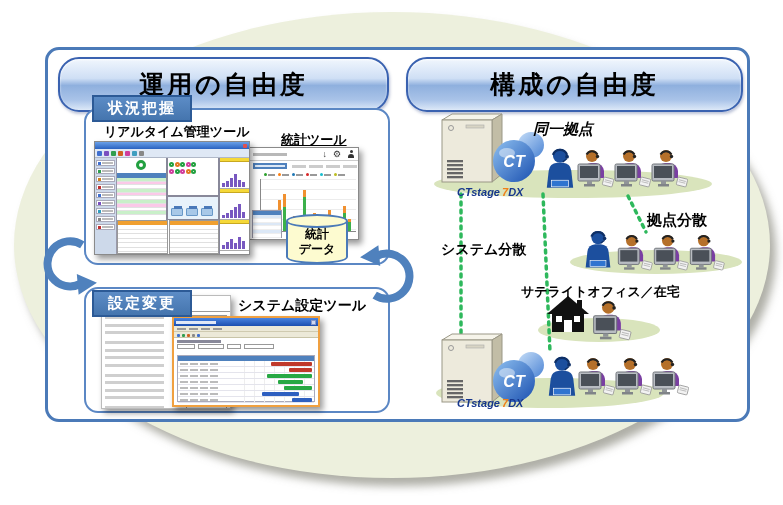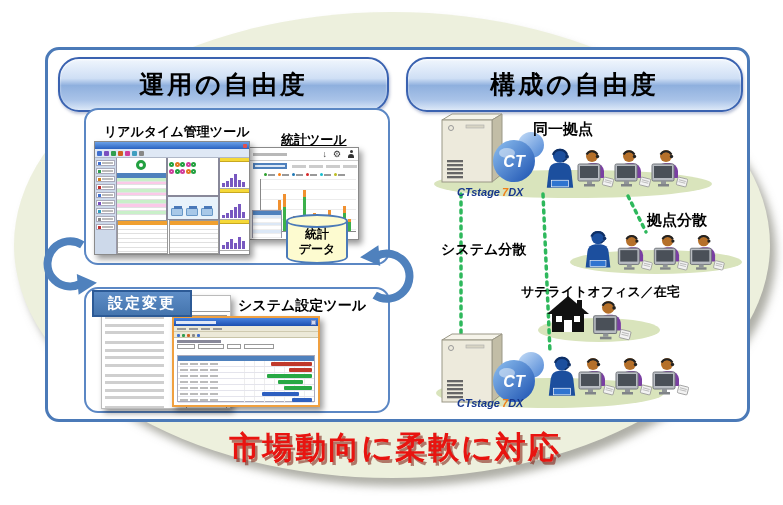--- a/index.html
+++ b/index.html
@@ -31,21 +31,21 @@
   .blabel{position:absolute;width:100px;height:27px;background:linear-gradient(180deg,#5c8cc6,#4575ae);
           border:2px solid #2c5a96;display:flex;align-items:center;justify-content:center;
           color:#fff;font-weight:bold;font-size:15px;z-index:6;letter-spacing:2px;}
   .blabel1{left:92px;top:95px;}
   .blabel2{left:92px;top:290px;}
 
   .lbl{position:absolute;font-weight:bold;color:#000;z-index:5;white-space:nowrap;}
   .lbl-rt{left:104px;top:123px;font-size:13px;}
   .lbl-st{left:281px;top:131px;font-size:13px;text-decoration:underline;}
   .lbl-sys{left:238px;top:297px;font-size:14px;}
-  .lbl-same{left:533px;top:120px;font-size:15px;}
+  .lbl-same{left:533px;top:120px;font-size:15px;font-style:italic;}
   .lbl-branch{left:647px;top:211px;font-size:15px;}
   .lbl-sat{left:521px;top:283px;font-size:13px;text-align:center;}
   .lbl-sysd{left:441px;top:241px;font-size:14px;}
 
   
   .shot{position:absolute;background:#fff;border:1px solid #8a8a8a;box-shadow:3px 4px 6px rgba(0,0,0,.4);overflow:hidden;}
 
   
   .shot-mgmt{left:94px;top:141px;width:156px;height:114px;z-index:4;}
   .m-tb{height:7px;background:linear-gradient(#6aa0e8,#2a62c0);display:flex;justify-content:flex-end;align-items:center;padding-right:2px;}
@@ -238,20 +238,21 @@
   <div class="pill pill-l">運用の自由度</div>
   <div class="pill pill-r">構成の自由度</div>
 
   <svg class="dots" viewBox="0 0 330 165">
     <line x1="41" y1="2" x2="41" y2="148" stroke="#2eb85c" stroke-width="3.5" stroke-dasharray="3 5" stroke-linecap="round"></line>
     <line x1="123" y1="2" x2="130" y2="160" stroke="#2eb85c" stroke-width="3.5" stroke-dasharray="3 5" stroke-linecap="round"></line>
     <line x1="208" y1="4" x2="226" y2="40" stroke="#2eb85c" stroke-width="3.5" stroke-dasharray="3 5" stroke-linecap="round"></line>
   </svg>
 
   <div class="gbox gbox1"></div>
+  <div class="blabel blabel1">状況把握</div>
   <div class="lbl lbl-rt">リアルタイム管理ツール</div>
   <div class="lbl lbl-st">統計ツール</div>
 
   <div class="shot shot-mgmt">
     <div class="m-tb">
         <span class="m-close"></span>
       </div>
     <div class="m-tools">
         <div class="msq" style="background: rgb(63, 111, 208);"></div>
         <div class="msq" style="background: rgb(122, 79, 192);"></div>
@@ -779,14 +780,13 @@
         <use href="#sym-op"></use>
       </svg>
     <svg width="37" height="42" viewBox="0 0 37 42">
         <use href="#sym-op"></use>
       </svg>
     <svg width="37" height="42" viewBox="0 0 37 42">
         <use href="#sym-op"></use>
       </svg>
   </div>
 
-  <div class="footer">市場動向に柔軟に対応</div>
 </div>
 
 </body></html>

